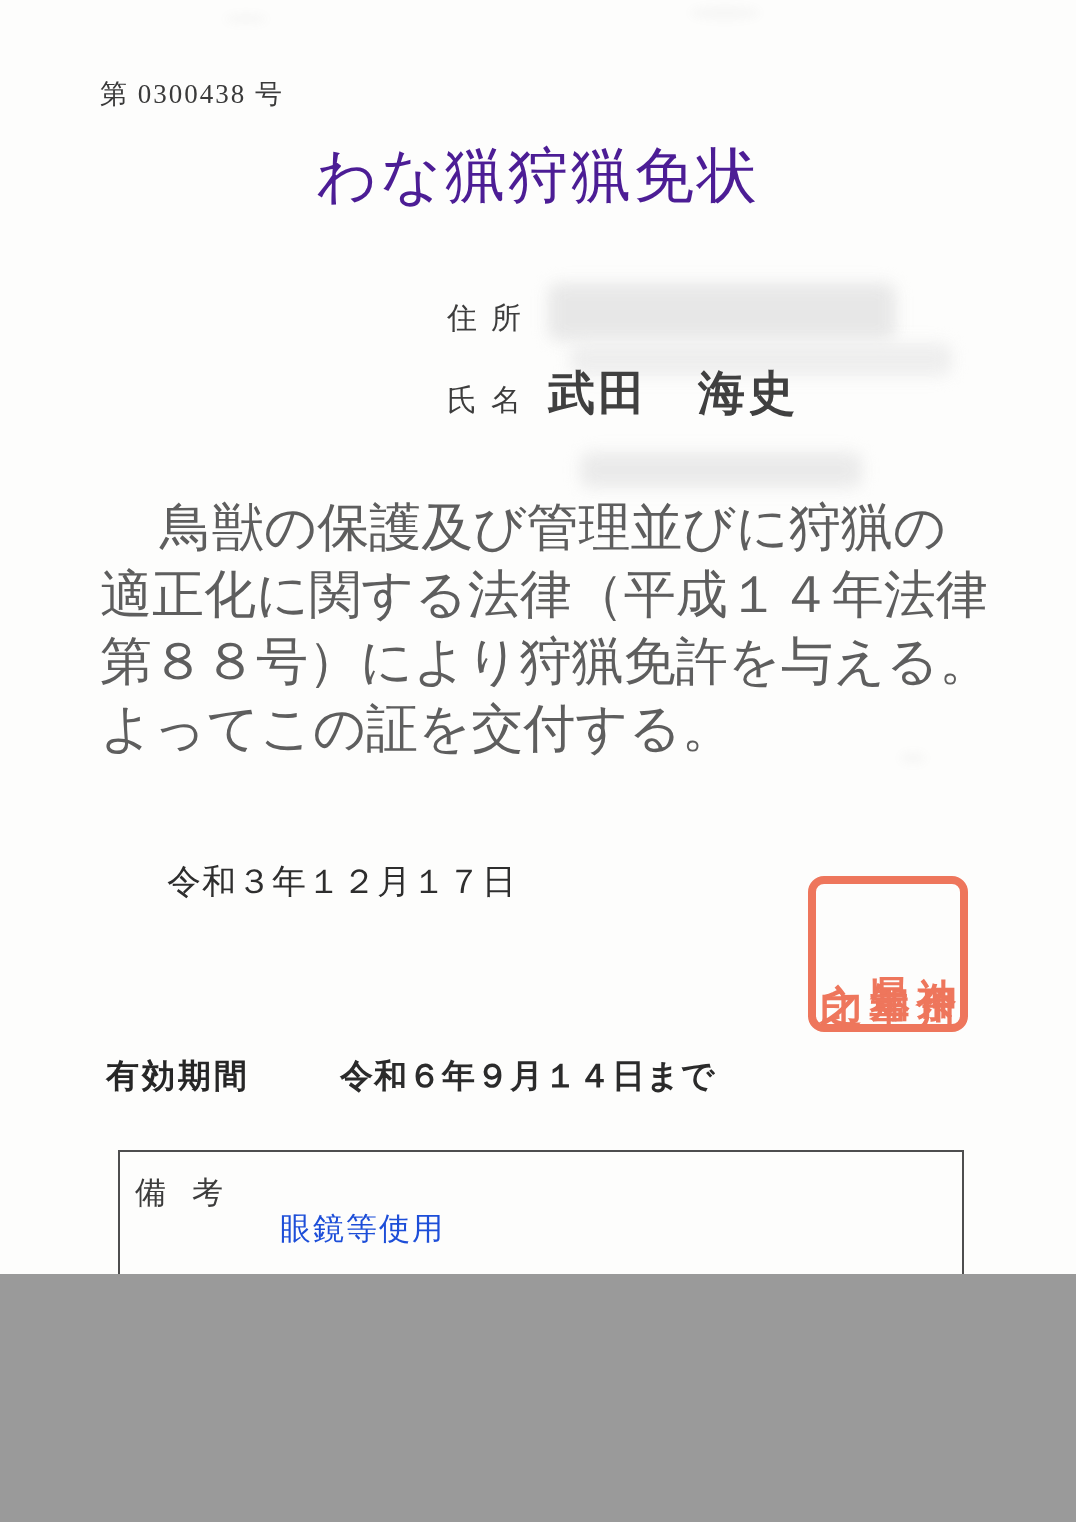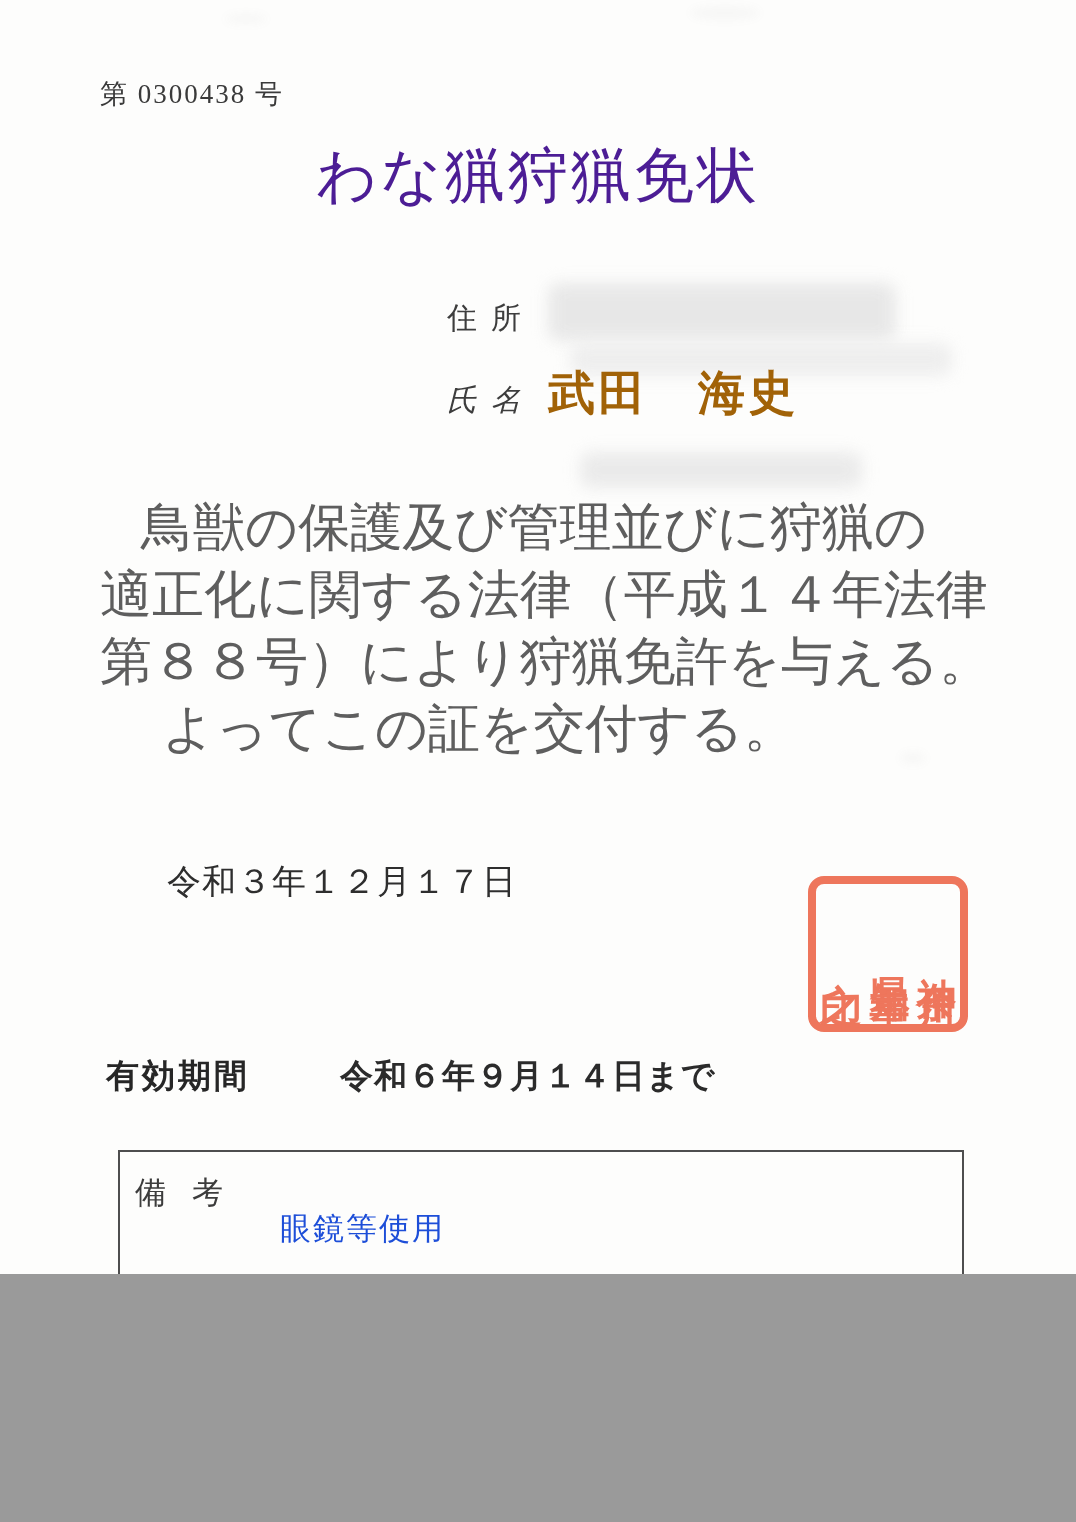--- a/index.html
+++ b/index.html
@@ -25,46 +25,46 @@
     transform: translateX(-50%);
     font-size: 60px; font-weight: 400; letter-spacing: 3px;
     color: #4c1d95; white-space: nowrap;
   }
 
   .field-label {
     font-size: 30px; color: #3d3d3d; letter-spacing: 14px;
     white-space: nowrap;
   }
   .address-label { left: 447px; top: 298px; }
-  .name-label    { left: 447px; top: 380px; font-style: italic; }
+  .name-label    { left: 447px; top: 380px; }
   .name-value {
     left: 548px; top: 362px;
     font-size: 47px; font-weight: 700; letter-spacing: 3px;
-    color: #a16207; white-space: nowrap;
+    color: #404040; white-space: nowrap;
   }
 
   .redaction {
     position: absolute;
     background: #e6e6e6;
     filter: blur(8px);
     border-radius: 10px;
     opacity: 0.92;
   }
   .redact-address-1 { left: 548px; top: 283px; width: 348px; height: 58px; }
   .redact-address-2 { left: 570px; top: 343px; width: 382px; height: 33px; background: #ededed; }
   .redact-birth     { left: 580px; top: 452px; width: 282px; height: 36px; background: #e9e9e9; }
 
   .body-text {
     left: 100px; top: 494px; width: 910px;
     font-size: 52px; line-height: 67px;
     color: #5e5e5e; letter-spacing: 0;
   }
   .body-text .line { white-space: nowrap; }
-  .body-text .indent-a { margin-left: 41px; }
-  .body-text .indent-b { margin-left: 62px; }
+  .body-text .indent-a { margin-left: 60px; }
+  .body-text .indent-b { }
 
   .issue-date {
     left: 167px; top: 835px;
     font-size: 34px; color: #2e2e2e; letter-spacing: 1px;
     white-space: nowrap;
     margin-top: 24px;
   }
   .issuer {
     left: 356px; top: 916px;
     font-size: 50px; color: #3a3a3a; letter-spacing: 44px;

